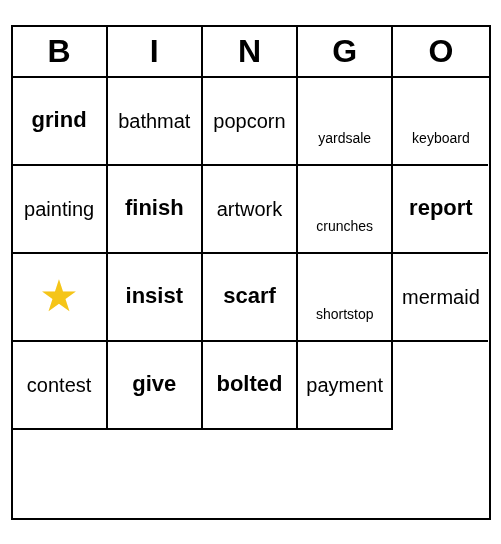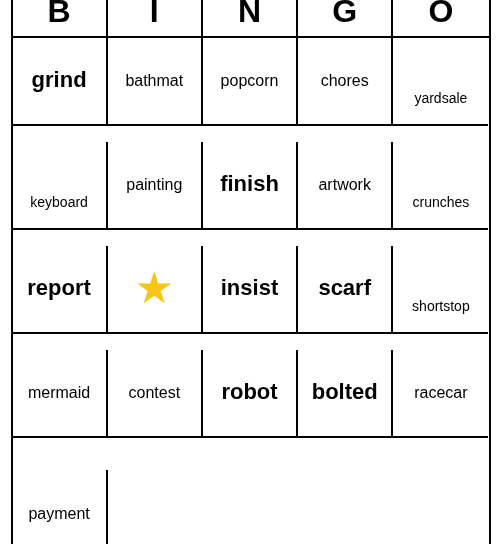--- a/index.html
+++ b/index.html
@@ -72,21 +72,21 @@
     .bingo-cell span {
       line-height: 1.2;
     }
 
     .font-large {
       font-size: 22px;
       font-weight: bold;
     }
 
     .font-medium {
-      font-size: 16px;
+      font-size: 20px;
     }
 
     .font-small {
       font-size: 14px;
       margin-top: 36px;
     }
 
     .star-cell {
       font-size: 44px;
       color: #f5c518;
@@ -105,23 +105,20 @@
     </div>
   <div class="bingo-grid">
   <div class="bingo-cell">
         <span class="font-large">grind</span>
       </div>
       <div class="bingo-cell">
         <span class="font-medium">bathmat</span>
       </div>
       <div class="bingo-cell">
         <span class="font-medium">popcorn</span>
-      </div>
-      <div class="bingo-cell">
-        <span class="font-medium">chores</span>
       </div>
       <div class="bingo-cell">
         <span class="font-small">yardsale</span>
       </div>
       <div class="bingo-cell">
         <span class="font-small">keyboard</span>
       </div>
       <div class="bingo-cell">
         <span class="font-medium">painting</span>
       </div>
@@ -149,25 +146,22 @@
       <div class="bingo-cell">
         <span class="font-small">shortstop</span>
       </div>
       <div class="bingo-cell">
         <span class="font-medium">mermaid</span>
       </div>
       <div class="bingo-cell">
         <span class="font-medium">contest</span>
       </div>
       <div class="bingo-cell">
-        <span class="font-large">robot</span>
+        <span class="font-large">give</span>
       </div>
       <div class="bingo-cell">
         <span class="font-large">bolted</span>
-      </div>
-      <div class="bingo-cell">
-        <span class="font-medium">racecar</span>
       </div>
       <div class="bingo-cell">
         <span class="font-medium">payment</span>
       </div>
     </div>
 </div>
 
 </body></html>

